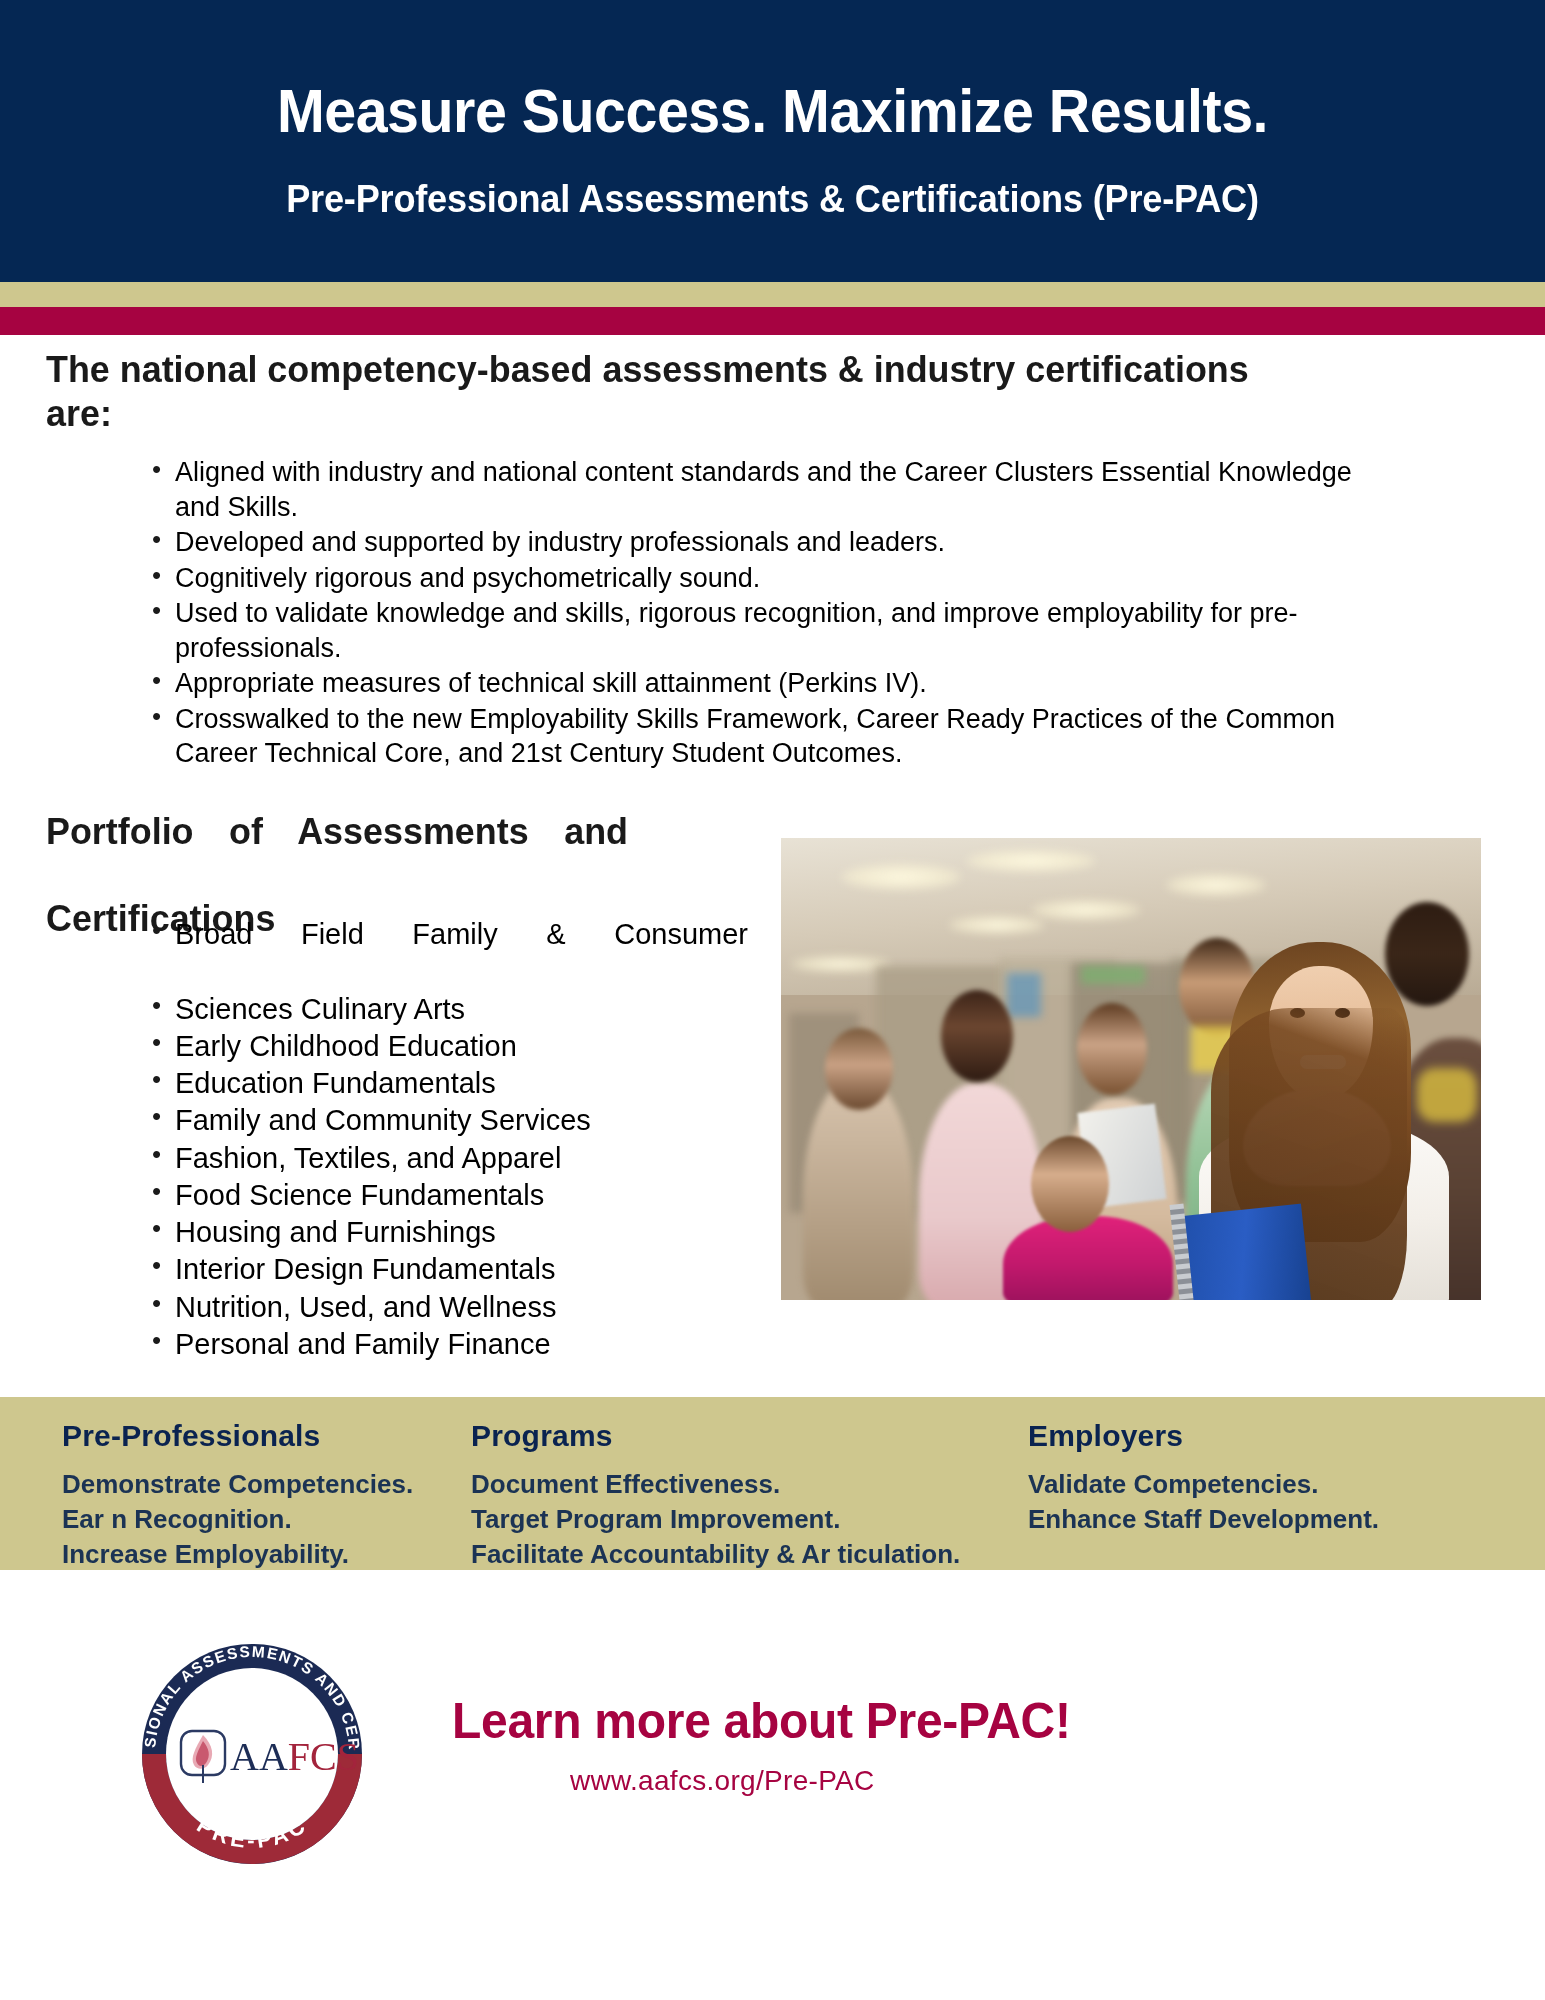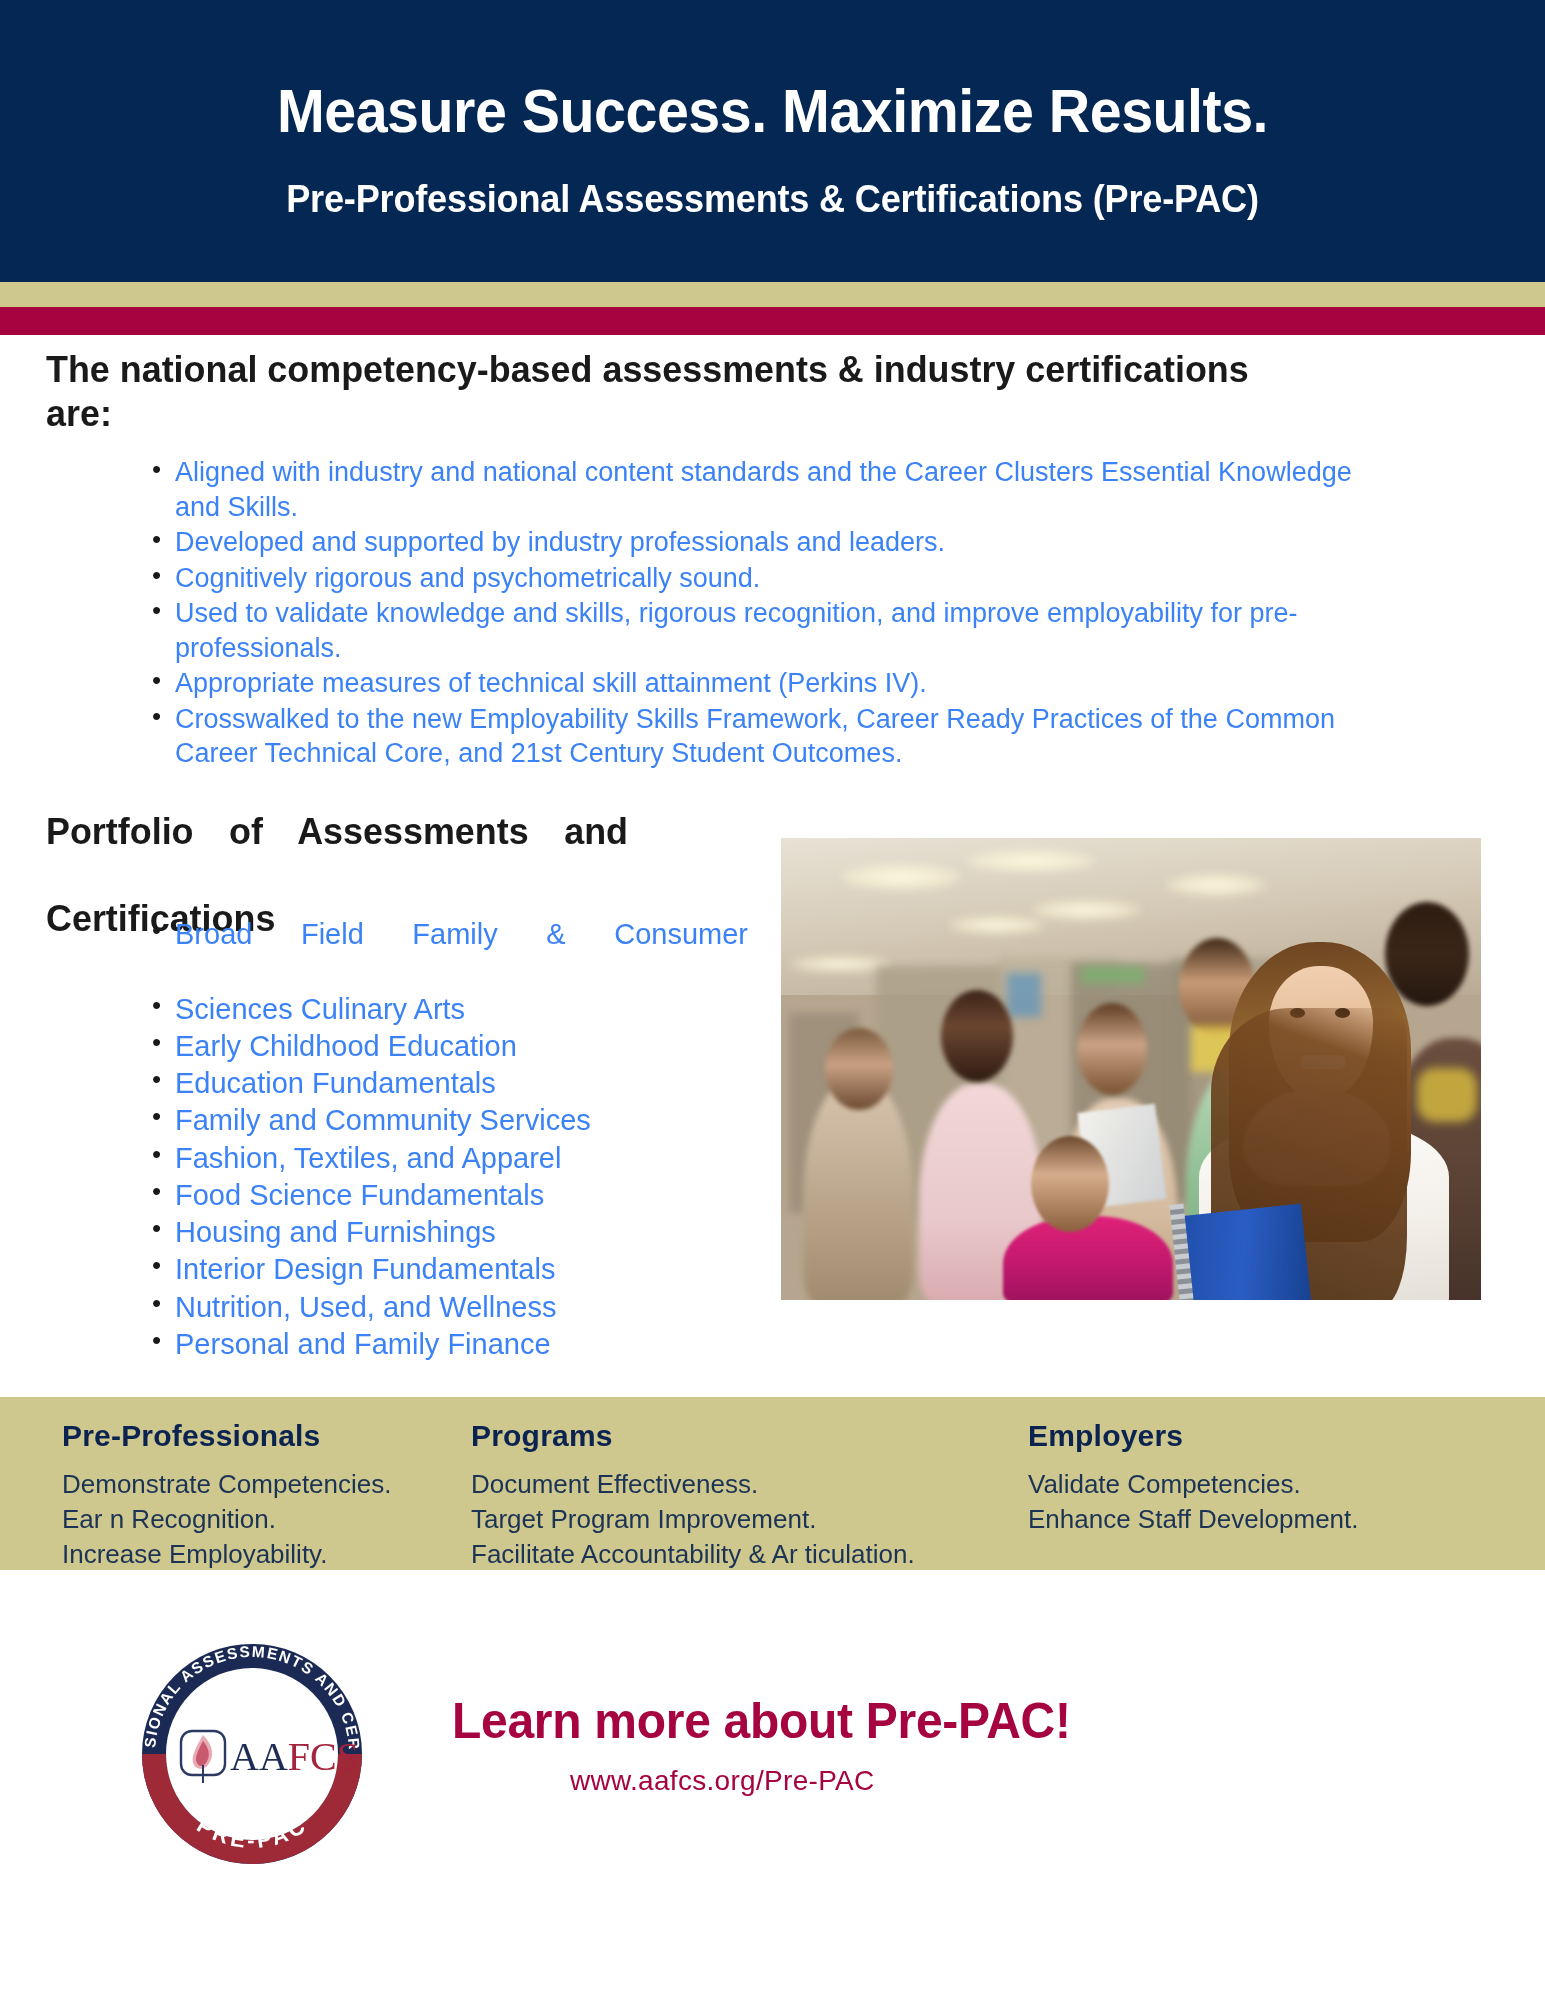--- a/index.html
+++ b/index.html
@@ -99,21 +99,21 @@
   
   .bullet-list {
     position: absolute;
     list-style: none;
     margin: 0;
     padding: 0;
   }
   .bullet-list li {
     position: relative;
     padding-left: 27px;
-    color: #3b82f6;
+    color: #000000;
   }
   .bullet-list li::before {
     content: "\2022";
     position: absolute;
     left: 4px;
     top: -2px;
     font-size: 26px;
     line-height: inherit;
     color: #1a1a1a;
   }
@@ -212,20 +212,21 @@
     font-weight: bold;
     font-size: 30px;
     letter-spacing: 0.2px;
     margin-bottom: 14px;
   }
   .tan-col-line {
     color: #1b3354;
     font-size: 26px;
     line-height: 1.34;
     white-space: nowrap;
+    font-weight: bold;
   }
   #tan-col-prepro   { left: 62px; }
   #tan-col-programs { left: 471px; }
   #tan-col-employers{ left: 1028px; }
 
   
   .logo-wrap {
     position: absolute;
     left: 123px; top: 1625px;
     width: 258px;

